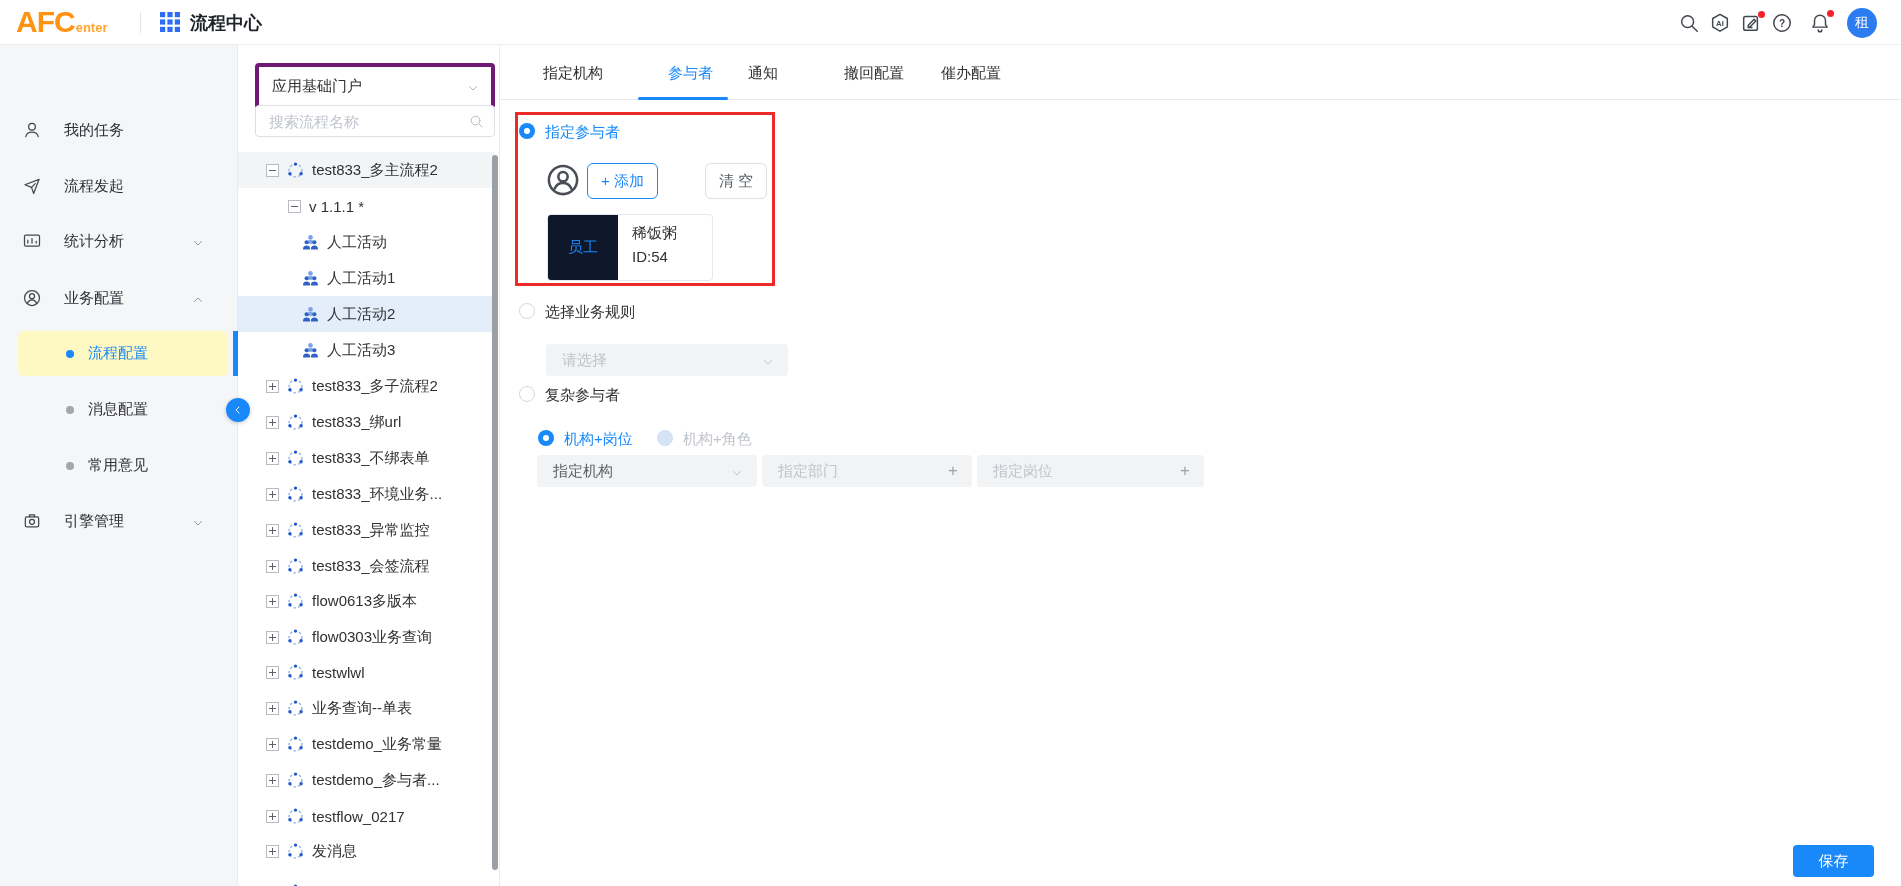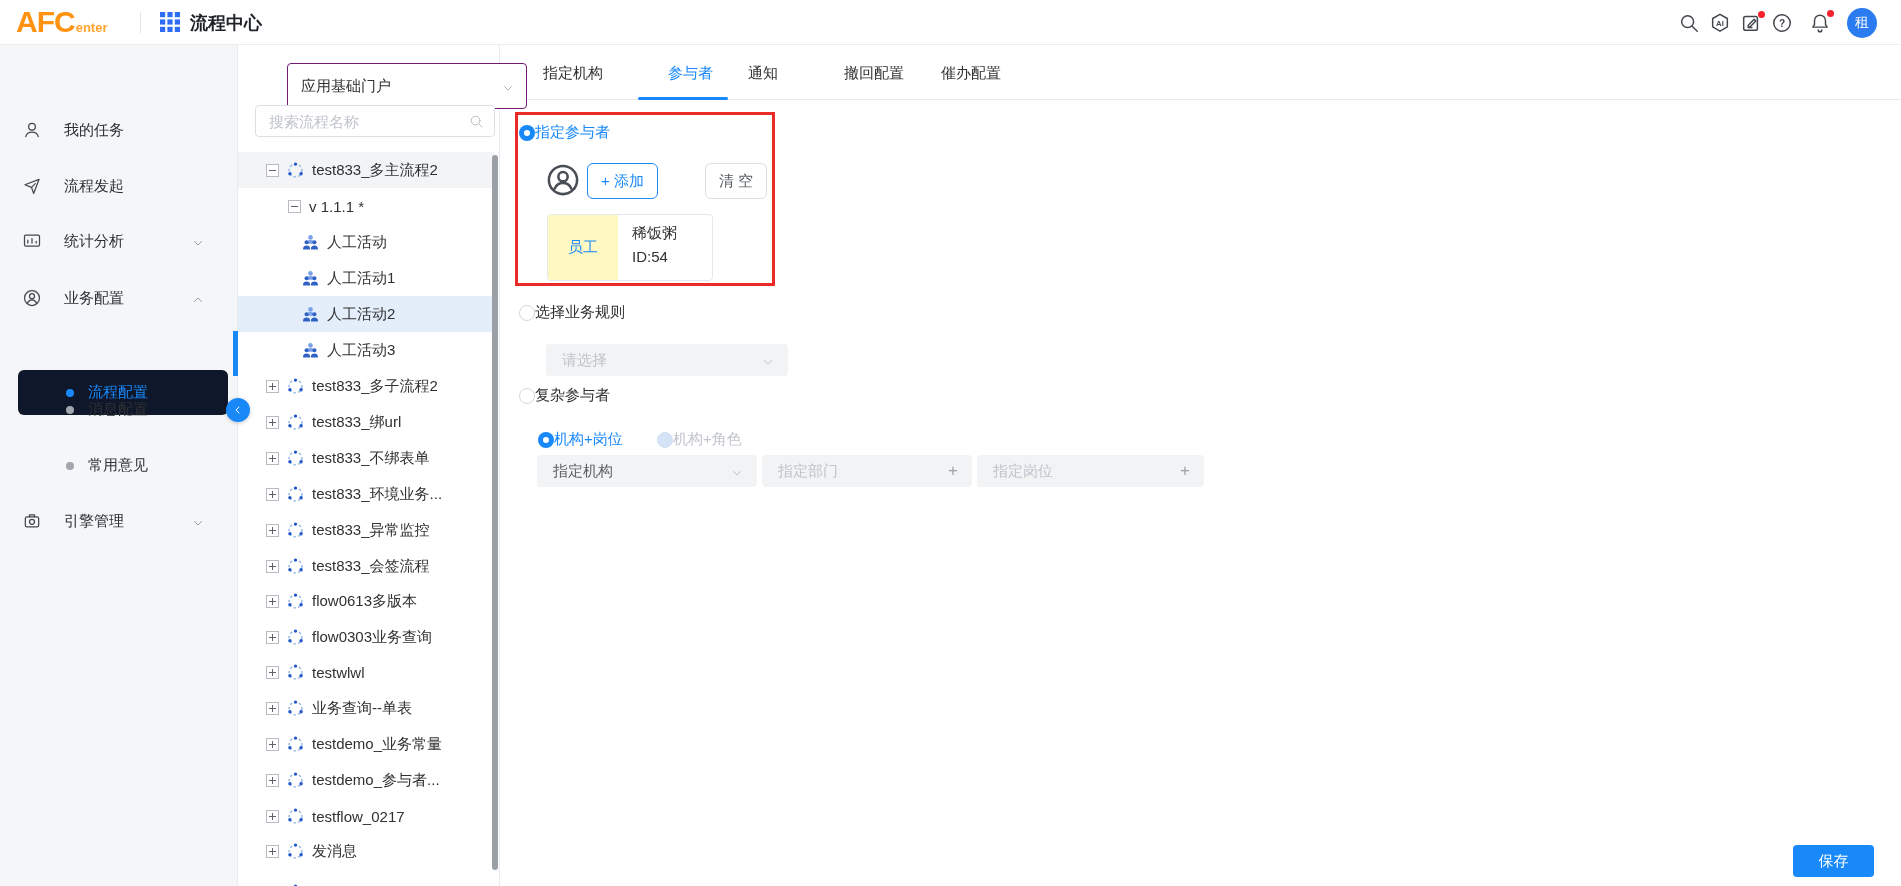--- a/index.html
+++ b/index.html
@@ -32,34 +32,34 @@
   .sitem .sicon svg { width:20px; height:20px; stroke:currentColor; fill:none; stroke-width:1.5;
                       stroke-linecap:round; stroke-linejoin:round; }
   .sitem .slabel { margin-left:22px; }
   .chev { position:absolute; right:34px; width:12px; height:12px; color:#8b9097; }
   .chev svg { width:12px; height:12px; stroke:currentColor; fill:none; stroke-width:1.8;
               stroke-linecap:round; stroke-linejoin:round; }
   .subitem { position:absolute; left:18px; width:210px; height:45px; display:flex; align-items:center;
              border-radius:6px; cursor:pointer; color:#303133; }
   .subitem .dot { width:8px; height:8px; border-radius:50%; background:#a2a7ad; margin-left:48px; }
   .subitem .slabel { margin-left:14px; }
-  .subitem.active { background:#0f172a; color:#1989fa;margin-top:39px; }
+  .subitem.active { background:#fef9c3; color:#1989fa; }
   .subitem.active .dot { background:#1989fa; }
   .active-bar { position:absolute; left:233px; width:5px; height:45px; background:#1989fa; z-index:12; }
   .collapse-btn { position:absolute; left:226px; top:398px; width:24px; height:24px; border-radius:50%;
                   background:#1989fa; z-index:20; cursor:pointer; display:flex; align-items:center;
                   justify-content:center; box-shadow:0 1px 4px rgba(0,0,0,.2); }
   .collapse-btn svg { width:12px; height:12px; stroke:#fff; fill:none; stroke-width:2; stroke-linecap:round; }
 
   
   .treepanel { position:absolute; left:238px; top:45px; width:262px; bottom:0; background:#fff;
                border-right:1px solid #e9ebef; z-index:5; }
   .select-box { position:absolute; left:17px; top:18px; width:240px; height:46px;
-                border:1px solid #701a75; border-radius:4px; display:flex; align-items:center;
-                cursor:pointer; background:#fff;margin-left:32px; }
+                border:4px solid #701a75; border-radius:4px; display:flex; align-items:center;
+                cursor:pointer; background:#fff; }
   .select-box .val { margin-left:13px; color:#303133; }
   .select-box .sbchev { position:absolute; right:12px; width:12px; height:12px; color:#a9adb3; }
   .sbchev svg, .mini-chev svg { width:12px; height:12px; stroke:currentColor; fill:none;
                 stroke-width:1.8; stroke-linecap:round; stroke-linejoin:round; }
   .search-box { position:absolute; left:17px; top:60px; width:240px; height:32px;
                 border:1px solid #dcdfe4; border-radius:4px; background:#fff; }
   .search-box input { position:absolute; left:13px; top:0; width:195px; height:30px; border:none;
                 outline:none; font-size:15px; color:#303133; font-family:inherit; background:transparent; }
   .search-box input::placeholder { color:#c0c4cc; }
   .search-box .mag { position:absolute; right:10px; top:8px; width:15px; height:15px; color:#b7bbc2; }
@@ -83,40 +83,40 @@
 
   
   .main { position:absolute; left:500px; top:45px; right:0; bottom:0; background:#fff; }
   .tabbar { position:absolute; left:0; top:0; right:0; height:55px; border-bottom:1px solid #e8eaee; }
   .tab { position:absolute; top:19px; color:#303133; cursor:pointer; }
   .tab.active { color:#1989fa; }
   .tab-underline { position:absolute; left:138px; top:52px; width:90px; height:3px;
                    background:#1989fa; border-radius:2px; }
   .red-frame { position:absolute; left:15px; top:67px; width:260px; height:174px;
                border:3px solid #ec2b29; z-index:8; pointer-events:none; }
-  .opt-row { position:absolute; display:flex; align-items:center; cursor:pointer; }
+  .opt-row { position:absolute; display:flex; gap:10px; cursor:pointer; }
   .radio { width:16px; height:16px; border-radius:50%; flex:0 0 auto; position:relative; }
   .radio.sel { background:#1989fa; }
   .radio.sel::after { content:""; position:absolute; left:5px; top:5px; width:6px; height:6px;
                       border-radius:50%; background:#fff; }
   .radio.unsel { background:#fff; border:1px solid #d4d7de; }
   .radio.dis { background:#d6e3f6; border:1px solid #cfdef3; }
   .opt-label-active { color:#1989fa; }
   .opt-label { color:#303133; }
   .opt-label-dis { color:#c0c4cc; }
   .big-user-icon { position:absolute; left:45px; top:117px; width:36px; height:36px; color:#4a4e55; }
   .big-user-icon svg { width:36px; height:36px; stroke:currentColor; fill:none; stroke-width:1.7;
                        stroke-linecap:round; stroke-linejoin:round; }
   .btn { position:absolute; height:36px; border-radius:6px; background:#fff; display:flex;
          align-items:center; justify-content:center; cursor:pointer; font-size:15px; }
   .btn-add { left:87px; top:118px; width:71px; border:1px solid #1989fa; color:#1989fa; }
   .btn-clear { left:169px; top:118px; width:62px; border:1px solid #dcdfe6; color:#595f66;margin-left:36px; }
   .member-card { position:absolute; left:47px; top:169px; width:166px; height:67px;
                  border:1px solid #e4e7ed; border-radius:4px; background:#fff; display:flex; }
-  .member-tag { width:70px; background:#fef9c3; color:#1989fa; display:flex; align-items:center;
+  .member-tag { width:70px; background:#0f172a; color:#1989fa; display:flex; align-items:center;
                 justify-content:center; border-radius:3px 0 0 3px; }
   .member-info { flex:1; padding:9px 0 0 14px; }
   .member-name { color:#303133; }
   .member-id { color:#303133; margin-top:5px; }
   .gray-select { position:absolute; height:32px; background:#f2f3f5; border-radius:4px;
                  display:flex; align-items:center; cursor:pointer; }
   .gray-select .ph { margin-left:16px; color:#c0c4cc; }
   .gray-select .vv { margin-left:16px; color:#606266; }
   .gray-select .mini-chev { position:absolute; right:14px; width:12px; height:12px; color:#b9bdc4; }
   .gray-select .plus-g { position:absolute; right:14px; color:#9da2a8; font-size:17px; }

